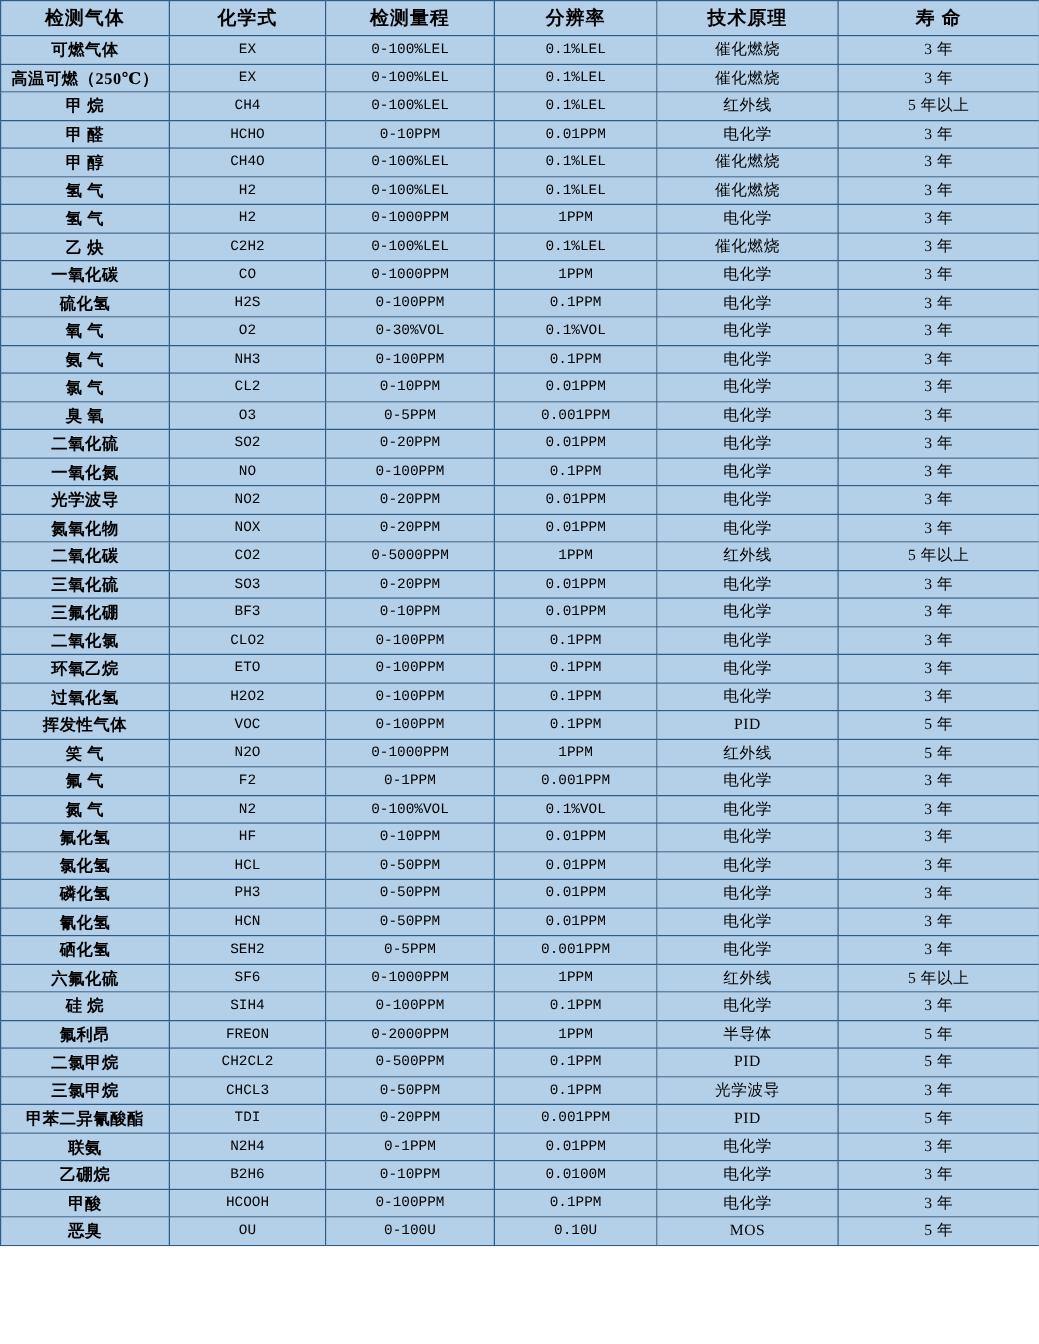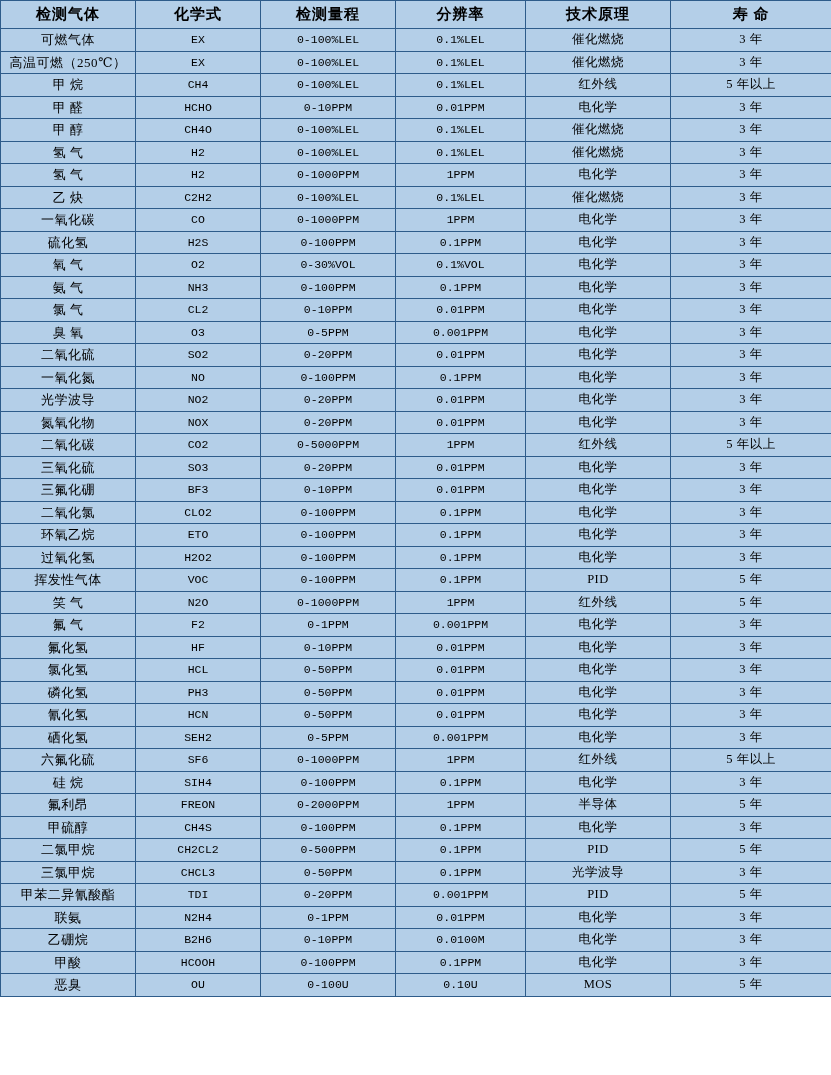--- a/index.html
+++ b/index.html
@@ -42,20 +42,21 @@
     margin-left: 17px;
   }
   #gas-table tbody td {
     height: 21.5px;
     font-size: 12.5px;
     line-height: 21.5px;
   }
   #gas-table tbody td.name {
     font-size: 13px;
     letter-spacing: 0.5px;
+    font-weight: bold;
   }
   #gas-table tbody td.formula,
   #gas-table tbody td.range,
   #gas-table tbody td.resolution {
     font-family: "Liberation Mono", "DejaVu Sans Mono", monospace;
     font-size: 11.5px;
     letter-spacing: 0;
   }
   #gas-table tbody td.life,
   #gas-table tbody td.principle {
@@ -296,20 +297,28 @@
       </tr>
       <tr>
         <td class="name">氟 气</td>
         <td class="formula">F2</td>
         <td class="range">0-1PPM</td>
         <td class="resolution">0.001PPM</td>
         <td class="principle">电化学</td>
         <td class="life">3 年</td>
       </tr>
       <tr>
+        <td class="name">氮 气</td>
+        <td class="formula">N2</td>
+        <td class="range">0-100%VOL</td>
+        <td class="resolution">0.1%VOL</td>
+        <td class="principle">电化学</td>
+        <td class="life">3 年</td>
+      </tr>
+      <tr>
         <td class="name">氟化氢</td>
         <td class="formula">HF</td>
         <td class="range">0-10PPM</td>
         <td class="resolution">0.01PPM</td>
         <td class="principle">电化学</td>
         <td class="life">3 年</td>
       </tr>
       <tr>
         <td class="name">氯化氢</td>
         <td class="formula">HCL</td>
@@ -358,28 +367,20 @@
         <td class="principle">电化学</td>
         <td class="life">3 年</td>
       </tr>
       <tr>
         <td class="name">氟利昂</td>
         <td class="formula">FREON</td>
         <td class="range">0-2000PPM</td>
         <td class="resolution">1PPM</td>
         <td class="principle">半导体</td>
         <td class="life">5 年</td>
-      </tr>
-      <tr>
-        <td class="name">甲硫醇</td>
-        <td class="formula">CH4S</td>
-        <td class="range">0-100PPM</td>
-        <td class="resolution">0.1PPM</td>
-        <td class="principle">电化学</td>
-        <td class="life">3 年</td>
       </tr>
       <tr>
         <td class="name">二氯甲烷</td>
         <td class="formula">CH2CL2</td>
         <td class="range">0-500PPM</td>
         <td class="resolution">0.1PPM</td>
         <td class="principle">PID</td>
         <td class="life">5 年</td>
       </tr>
       <tr>

